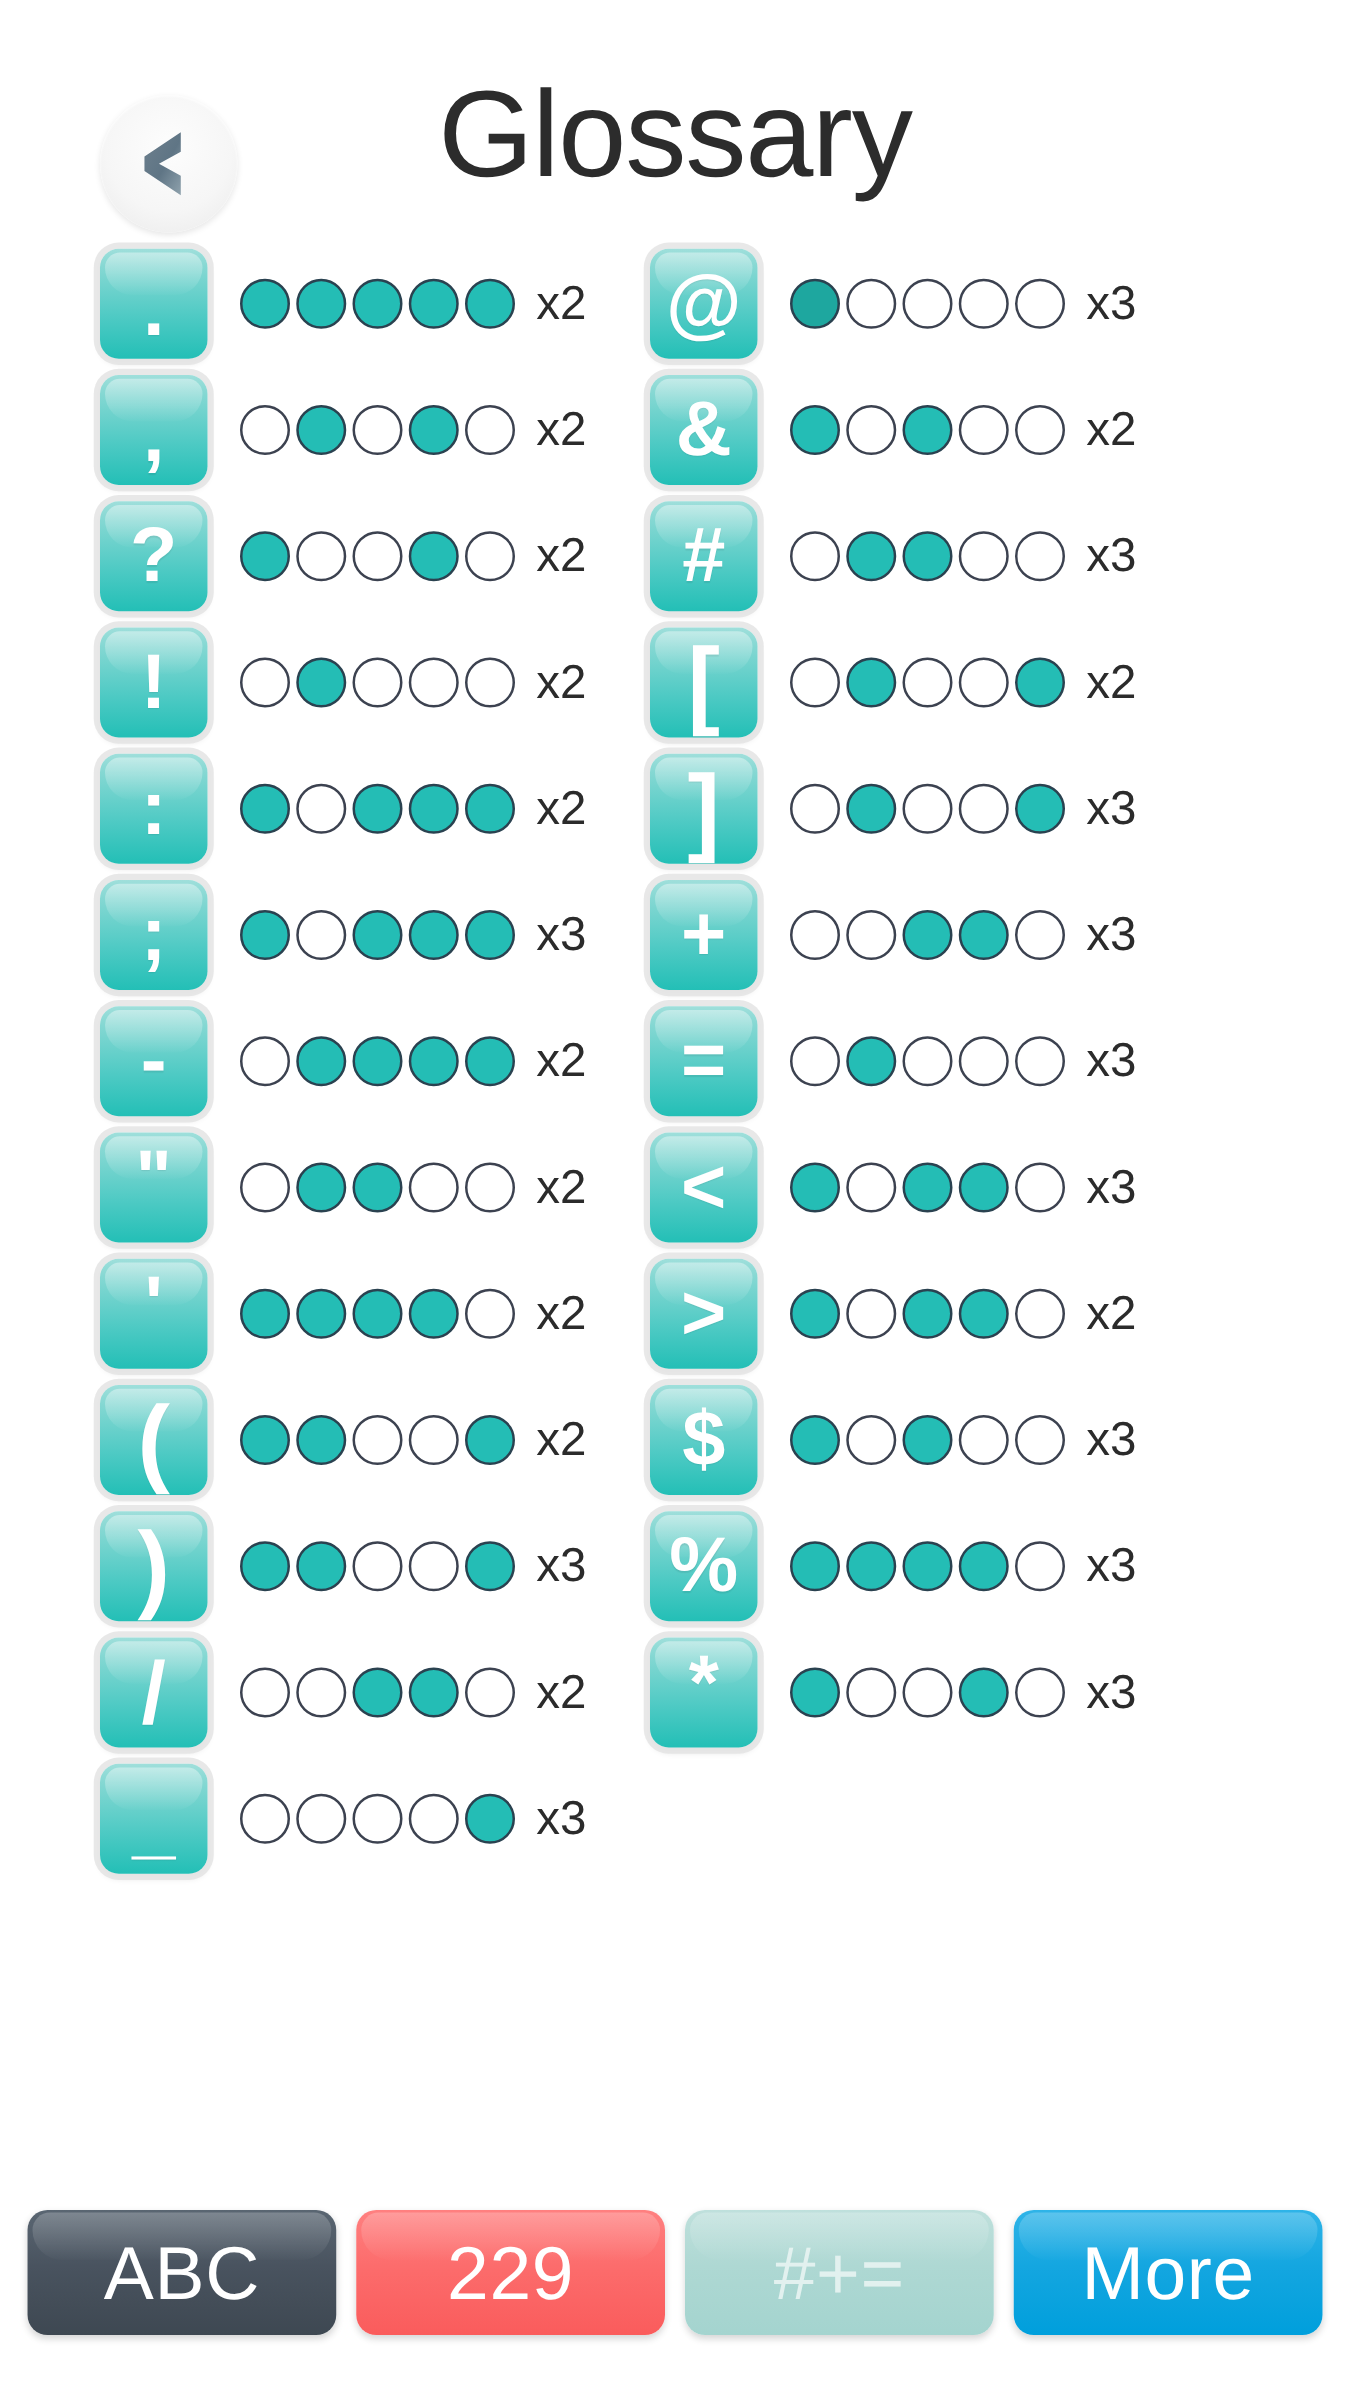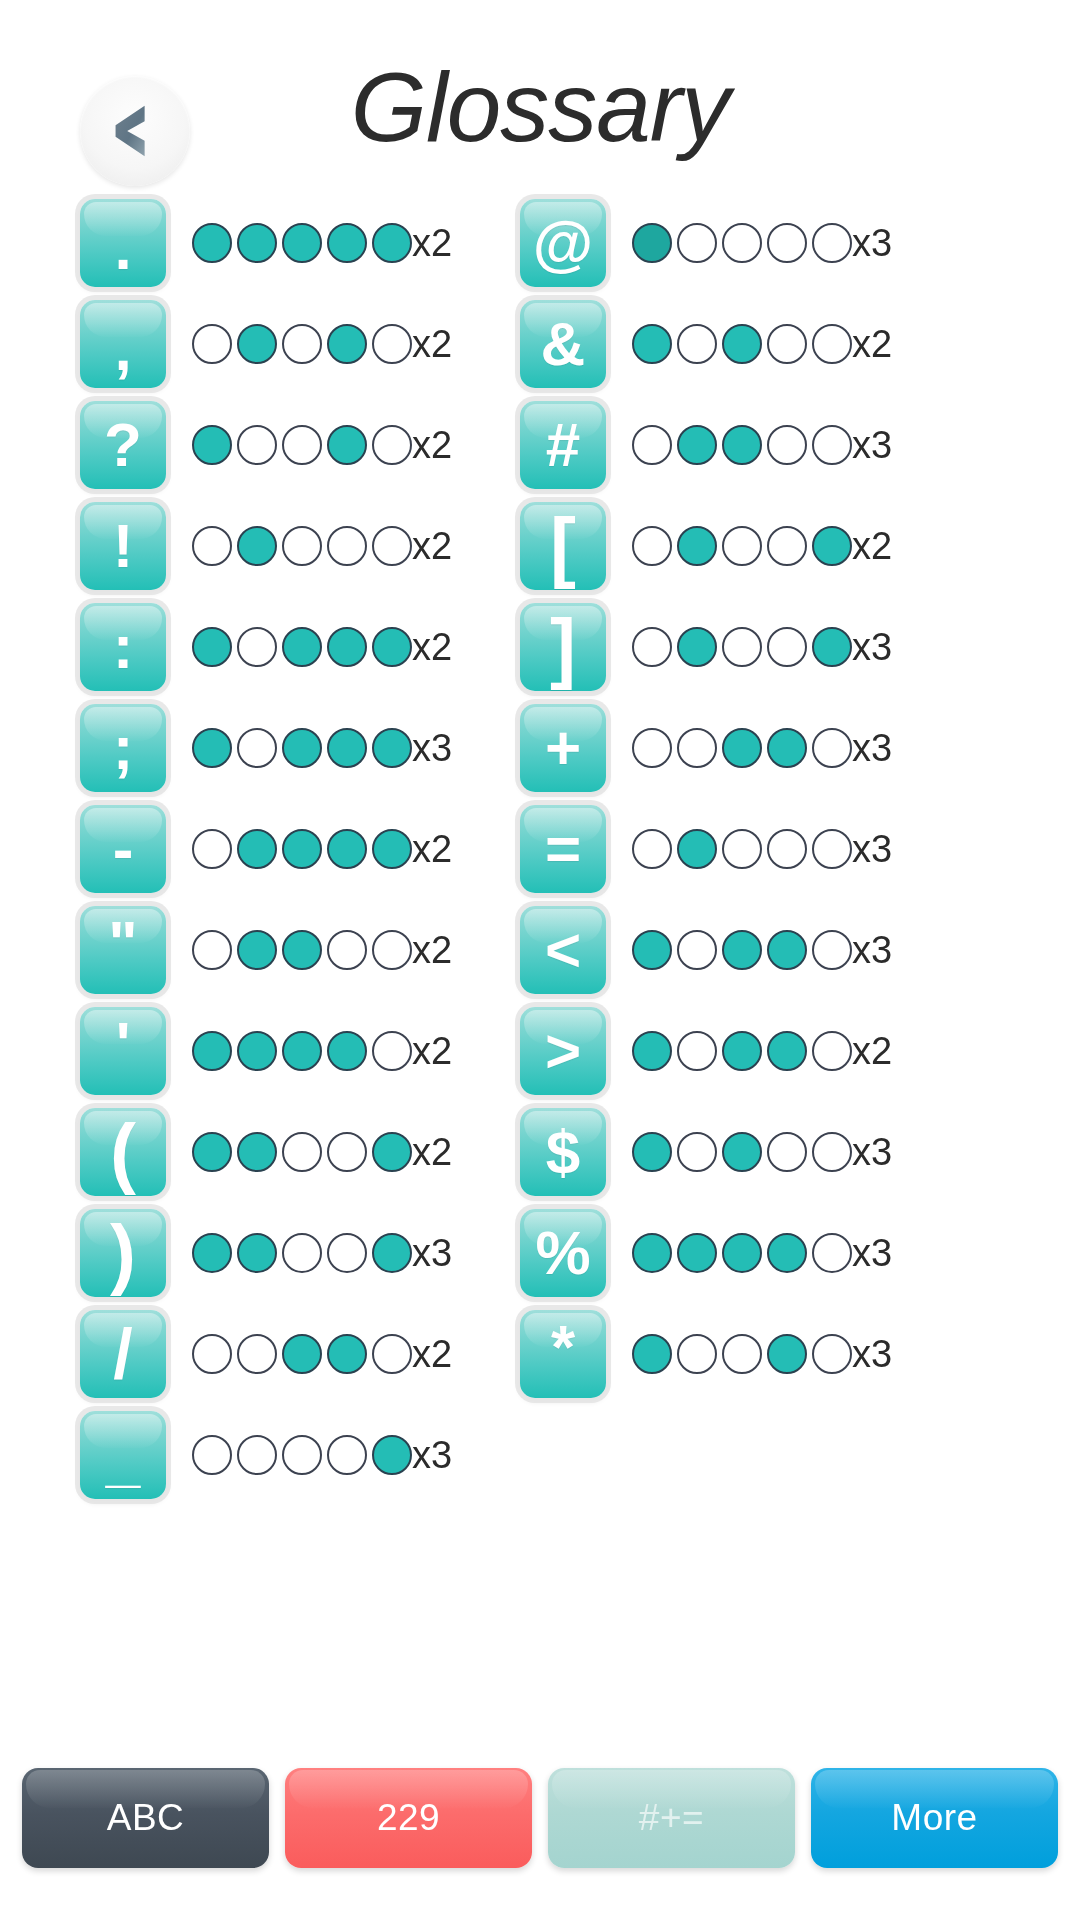--- a/index.html
+++ b/index.html
@@ -55,21 +55,20 @@
     position: absolute;
     left: 0; right: 0;
     top: 58px;
     text-align: center;
     font-size: 98px;
     font-weight: 400;
     color: #2c2c2c;
     letter-spacing: -1px;
     line-height: 1;
     font-family: "Liberation Sans", sans-serif;
-    font-style: italic;
   }
 
   
   .columns {
     position: absolute;
     top: 192px;
     left: 0;
     width: 1080px;
     display: flex;
   }
@@ -156,20 +155,21 @@
     background: #24bdb5;
     border-color: #2a4250;
   }
 
   .dot.filled-dark {
     background: #1ea79f;
     border-color: #2a4250;
   }
 
   .multiplier {
+    margin-left: 17px;
     font-size: 38px;
     color: #2b2b2b;
     font-family: "Liberation Sans", sans-serif;
     font-weight: 400;
     line-height: 1;
     white-space: nowrap;
   }
 
   
   .bottom-bar {
@@ -181,21 +181,21 @@
     justify-content: space-between;
     padding: 0 22px;
     gap: 16px;
   }
 
   .mode-button {
     flex: 1 1 0;
     height: 100px;
     border-radius: 16px;
     border: none;
-    font-size: 37px;
+    font-size: 60px;
     font-family: "Liberation Sans", sans-serif;
     font-weight: 400;
     color: #ffffff;
     cursor: pointer;
     display: flex;
     align-items: center;
     justify-content: center;
     position: relative;
     box-shadow: 0 3px 6px rgba(0,0,0,0.16);
     letter-spacing: 0.5px;

